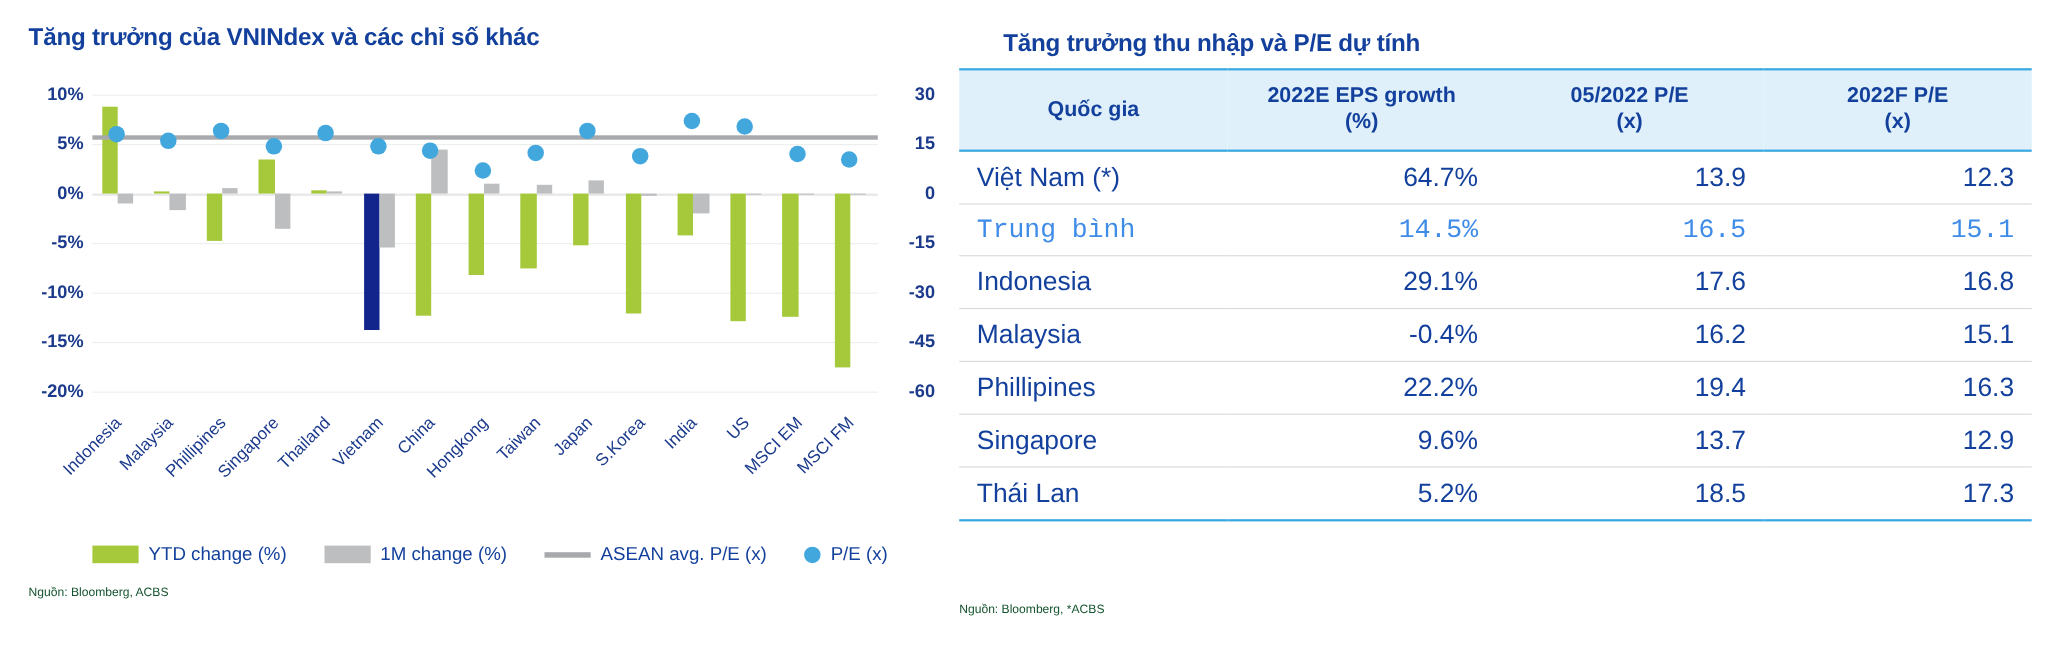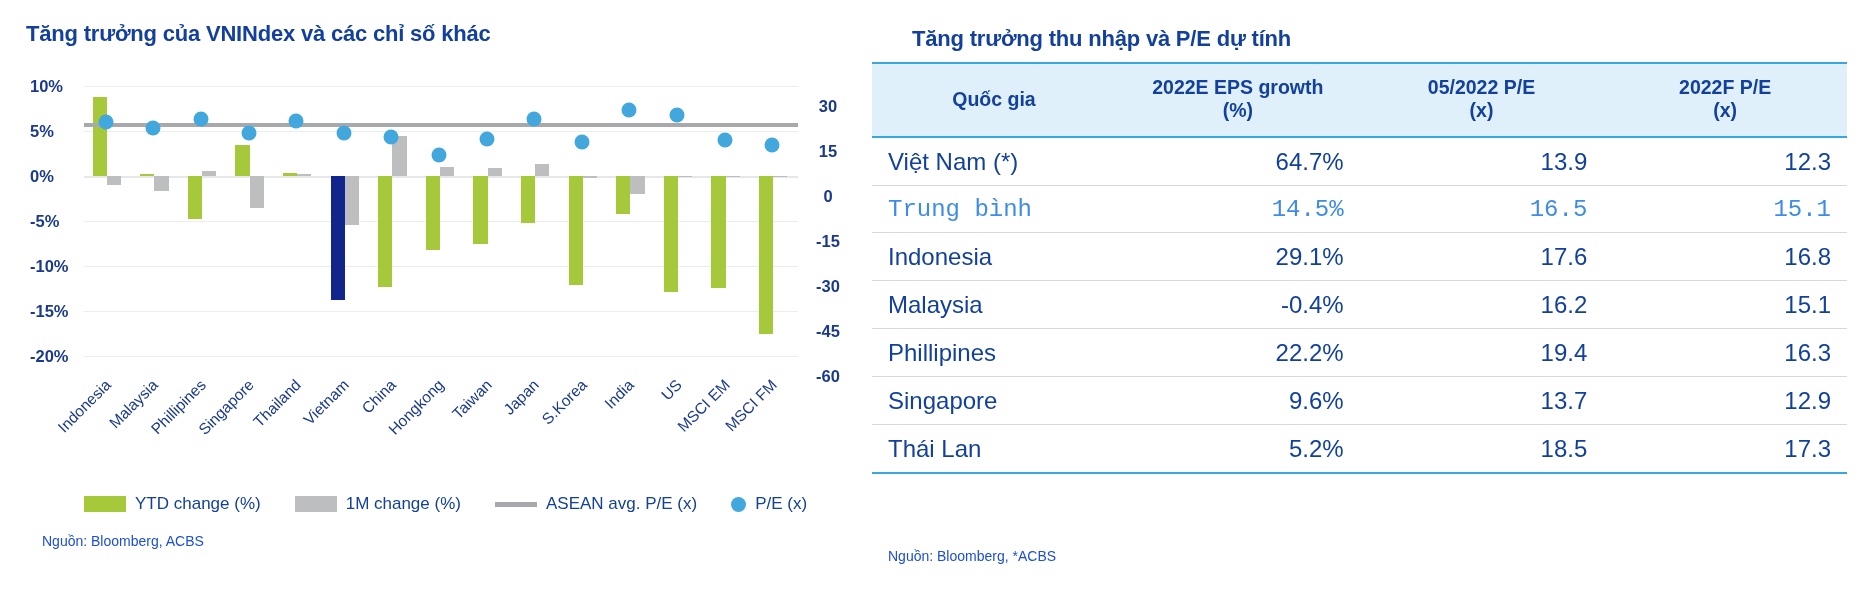--- a/index.html
+++ b/index.html
@@ -18,24 +18,24 @@
   .left-title{position:absolute;left:26px;top:21px;}
   .right-title{position:absolute;left:10px;top:26px;margin-left:40px;}
 
   
   .chart-wrap{position:absolute;left:0;top:70px;width:850px;height:420px;}
   .plot{
     position:absolute;left:84px;top:16px;width:714px;height:270px;
   }
   .gridline{position:absolute;left:0;width:100%;height:1px;background:#eceded;}
   .zeroline{position:absolute;left:0;width:100%;height:1.5px;background:#e6e7e8;}
-  .ytick-left{position:absolute;left:30px;width:62px;text-align:left;
+  .ytick-left{position:absolute;left:14px;width:62px;text-align:right;
     font-size:16.5px;color:#1b3a8c;font-weight:600;transform:translateY(-50%);}
-  .ytick-right{position:absolute;left:806px;width:44px;text-align:center;
-    font-size:16.5px;color:#1b3a8c;font-weight:600;transform:translateY(-50%);margin-top:20px;}
+  .ytick-right{position:absolute;left:806px;width:44px;text-align:right;
+    font-size:16.5px;color:#1b3a8c;font-weight:600;transform:translateY(-50%);}
 
   .bar{position:absolute;}
   .bar.ytd{background:#a5c93b;}
   .bar.ytd.vn{background:#12258c;}
   .bar.m1{background:#bcbec0;}
   .dot{
     position:absolute;width:15px;height:15px;border-radius:50%;
     background:#41a7dd;transform:translate(-50%,-50%);
   }
   .avgline{position:absolute;height:4px;background:#a7a9ac;left:0;width:100%;}
@@ -51,21 +51,21 @@
   .legend{position:absolute;left:84px;top:494px;display:flex;align-items:center;}
   .lg-item{display:flex;align-items:center;margin-right:34px;}
   .sw-box{width:42px;height:16px;margin-right:9px;}
   .sw-green{background:#a5c93b;}
   .sw-gray{background:#bcbec0;}
   .sw-line{width:42px;height:5px;background:#a7a9ac;margin-right:9px;}
   .sw-dot{width:15px;height:15px;border-radius:50%;background:#41a7dd;margin-right:9px;}
   .lg-text{font-size:17px;color:#12409c;white-space:nowrap;}
 
   .source{
-    position:absolute;font-size:14px;color:#1d4ed8;white-space:nowrap;margin-left:16px;
+    position:absolute;font-size:11px;color:#14532d;white-space:nowrap;
   }
   .src-left{left:26px;top:533px;}
   .src-right{left:10px;top:548px;}
 
   
   table.pe{
     position:absolute;left:10px;top:62px;width:975px;
     border-collapse:collapse;table-layout:fixed;
   }
   table.pe thead tr{background:#dff0fa;}

